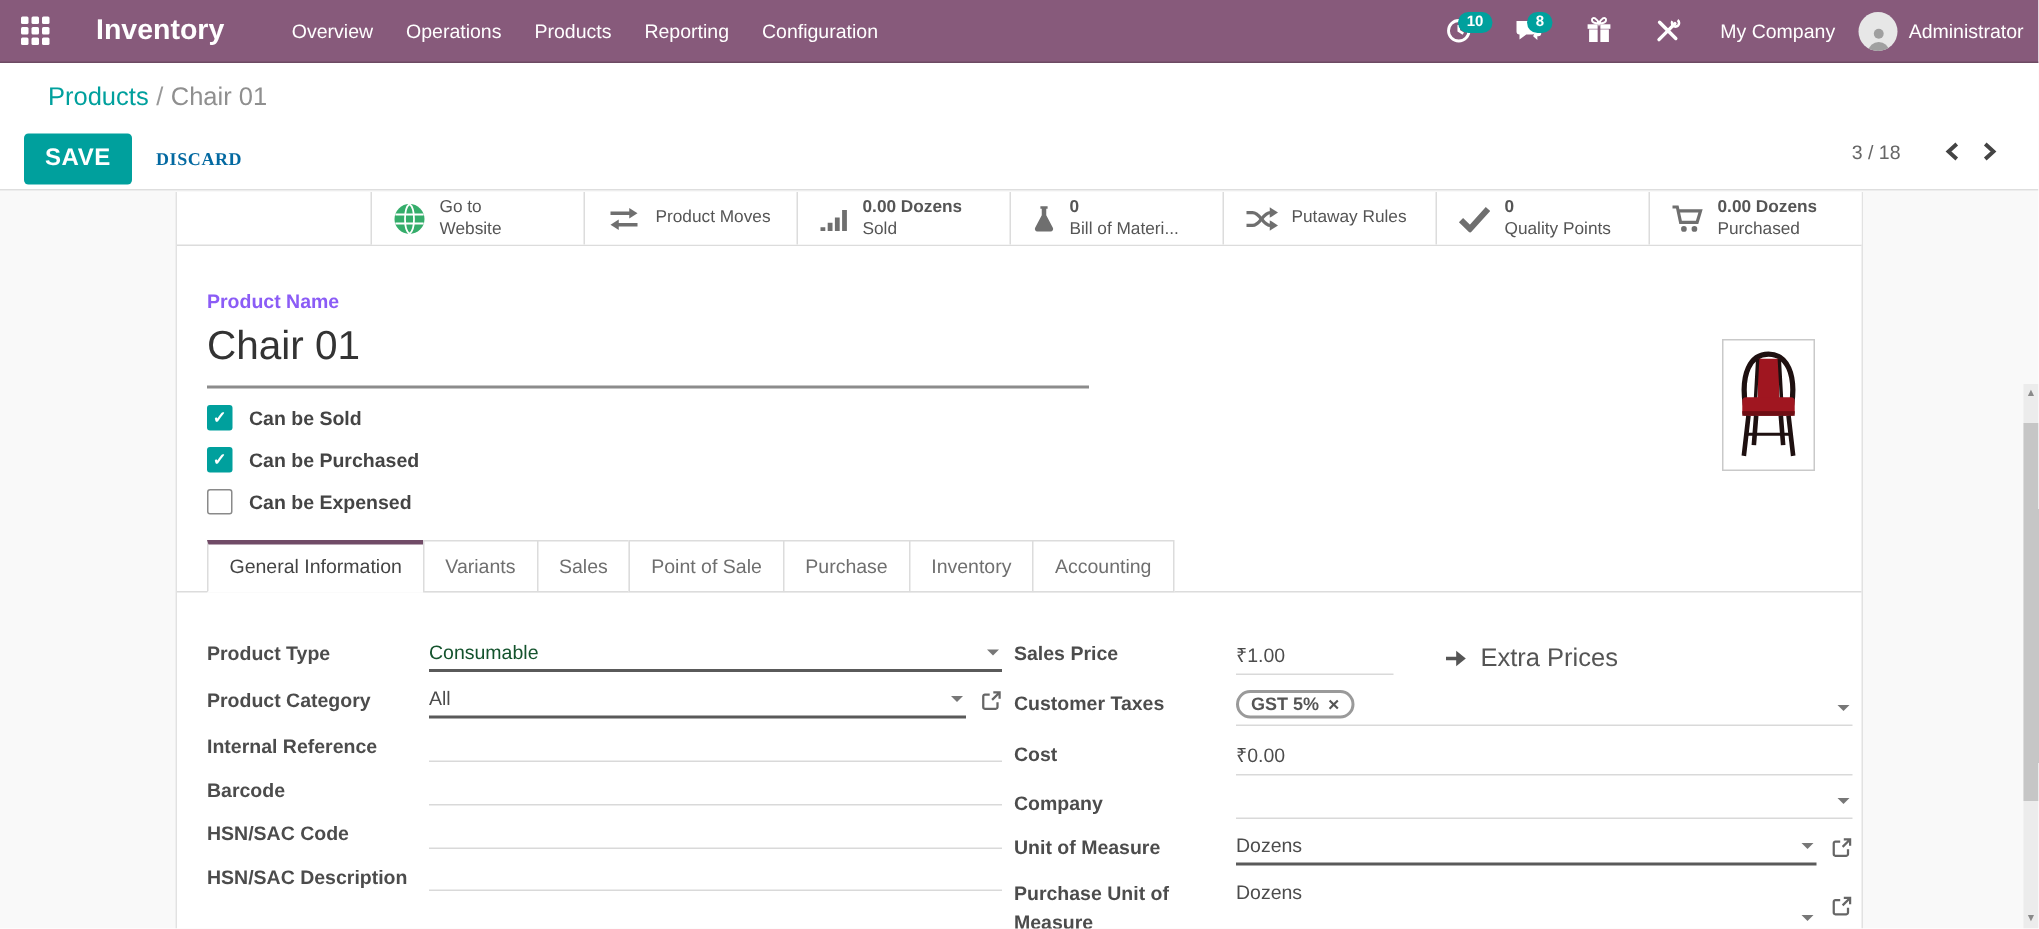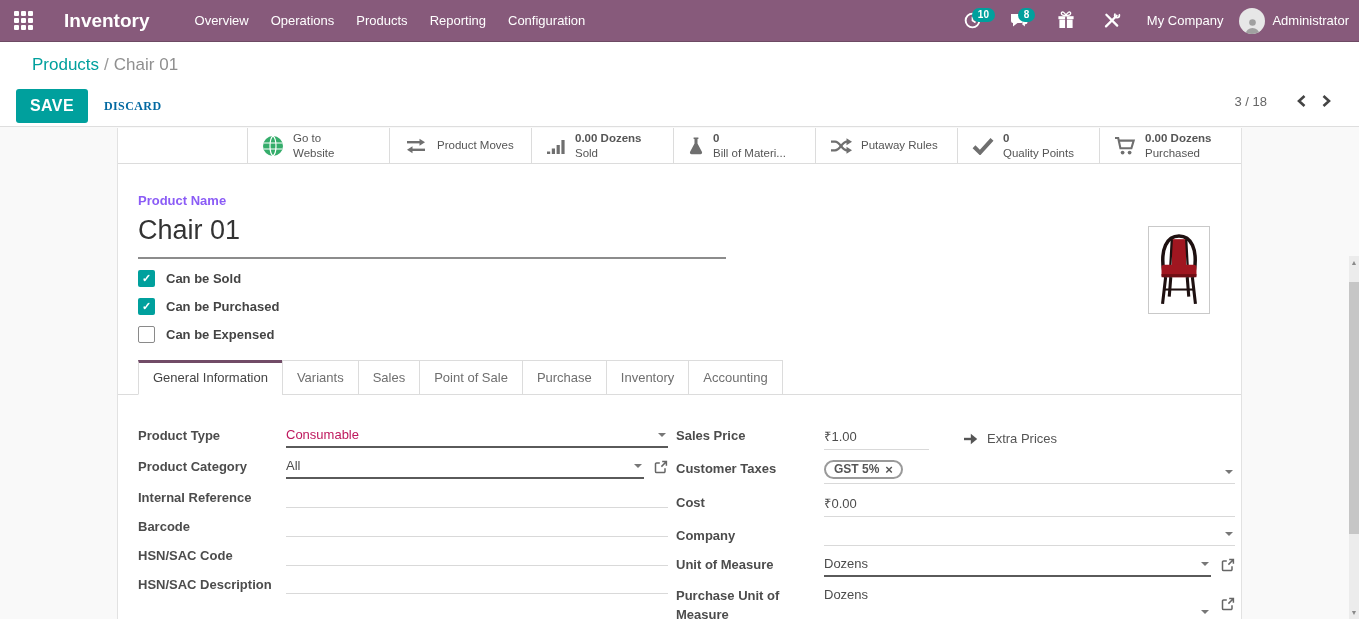--- a/index.html
+++ b/index.html
@@ -94,23 +94,23 @@
   .f-label { width:148px; flex:none; font-size:13px; font-weight:bold; color:#4c4c4c;
     padding-top:3px; line-height:1.45; }
   .f-control { flex:1; position:relative; font-size:13px; color:#4c4c4c;
     padding:3px 14px 4px 0; min-height:21px; cursor:pointer; }
   .f-control.short { flex:none; width:105px; }
   .u-strong { border-bottom:2px solid #5a5a5a; }
   .u-light { border-bottom:1px solid #d9d9d9; }
   .caret { position:absolute; right:2px; bottom:9px; width:0; height:0;
     border-left:4px solid transparent; border-right:4px solid transparent; border-top:4px solid #777; }
   .ext-btn { flex:none; margin-left:10px; align-self:center; cursor:pointer; display:flex; }
-  .gray-val { color:#be185d; }
+  .gray-val { color:#14532d; }
   .extra-link { display:flex; align-items:center; margin-left:34px; cursor:pointer; padding-top:3px; }
-  .extra-label { font-size:13px; color:#555; margin-left:9px; }
+  .extra-label { font-size:17px; color:#555; margin-left:9px; }
   .tag-pill { display:inline-flex; align-items:center; border:2px solid #9a9a9a; border-radius:12px;
     padding:0 8px 1px; font-size:12px; font-weight:bold; color:#555; background:#fff;text-align:center; }
   .tag-x { margin-left:6px; font-size:13px; font-weight:bold; color:#555; cursor:pointer; line-height:1; }
 
   
   .scrollbar { position:absolute; top:128px; right:0; width:10px; bottom:0; background:#ececec; }
   .sb-arrow { position:absolute; left:0; width:100%; text-align:center; font-size:7px; color:#8a8a8a; cursor:pointer; }
   .sb-up { top:3px; } .sb-down { bottom:3px; }
   .sb-thumb { position:absolute; top:26px; left:0; width:100%; height:252px; background:#c6c6c6; cursor:grab; }
 </style>

